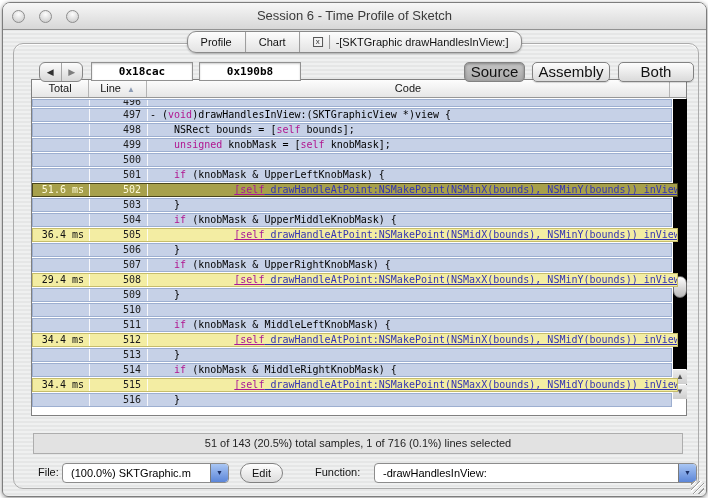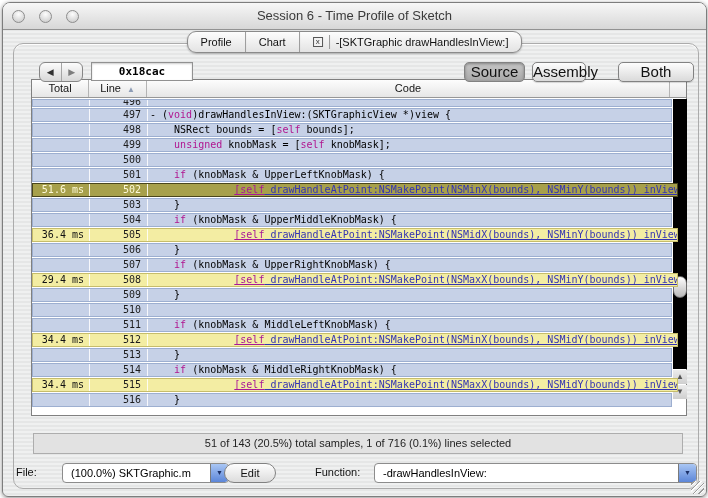--- a/index.html
+++ b/index.html
@@ -35,21 +35,21 @@
   .navhalf.back{color:#303030;border-right:1px solid #a5a5a5;}
   .navhalf.fwd{color:#7d7d7d;}
   .addr{position:absolute;top:59px;width:102px;height:19px;box-sizing:border-box;border:1px solid #919191;
     background:#fff;font-family:"DejaVu Sans Mono",monospace;font-size:11px;text-align:center;
     color:#000;z-index:3;padding:0;box-shadow:inset 0 1px 2px rgba(0,0,0,.2);font-weight:bold;}
   .addr1{left:88px;} .addr2{left:196px;}
   .viewbtn{position:absolute;top:59px;height:20px;box-sizing:border-box;border:1px solid #828282;
     border-radius:5px;font-size:15px;text-align:center;line-height:18px;color:#111;z-index:3;
     background:linear-gradient(#fdfdfd,#dadada);box-shadow:0 1px 1px rgba(0,0,0,.15);}
   .viewbtn.pressed{background:linear-gradient(#c7c7c7,#a8a8a8);box-shadow:inset 0 1px 3px rgba(0,0,0,.35);}
-  .src{left:461px;width:61px;} .asm{left:529px;width:54px;} .both{left:615px;width:76px;}
+  .src{left:461px;width:61px;} .asm{left:529px;width:78px;} .both{left:615px;width:76px;}
   
   .table{position:absolute;left:28px;top:76px;width:656px;height:337px;box-sizing:border-box;
     border:1px solid #808080;background:#fff;z-index:2;}
   .thead{position:absolute;left:0;top:0;width:654px;height:18px;display:flex;
     background:linear-gradient(#fdfdfd,#e6e6e6);border-bottom:1px solid #979797;box-sizing:border-box;}
   .th{font-size:11px;color:#151515;text-align:center;line-height:17px;border-right:1px solid #b4b4b4;
     box-sizing:border-box;overflow:hidden;white-space:nowrap;}
   .th.t{width:57px;} .th.l{width:58px;} .th.c{flex:1;} .th.s{width:16px;border-right:none;}
   .sorticon{font-size:8px;color:#8d9cb5;margin-left:6px;}
   .vscroll{position:absolute;left:641px;top:19px;width:14px;height:309px;z-index:1;}
@@ -73,29 +73,29 @@
   .c-code{flex:1;white-space:pre;padding-left:2px;color:#000;}
   .row.sel .c-total,.row.sel .c-line{color:var(--sel_text);}
   .seg-p{color:#000;}
   .seg-k{color:var(--keyword);}
   .seg-s{color:var(--link_self);text-decoration:underline;}
   .seg-r{color:var(--link_blue);text-decoration:underline;}
   
   .statusbar{position:absolute;left:30px;top:430px;width:650px;height:21px;box-sizing:border-box;
     background:#e2e2e2;border:1px solid #adadad;font-size:11px;line-height:19px;text-align:center;color:#1f1f1f;}
   .flabel{position:absolute;top:463px;font-size:11px;color:#111;}
-  .filelab{left:13px;} .funclab{left:312px;}
+  .filelab{left:35px;} .funclab{left:312px;}
   .popup{position:absolute;top:460px;height:20px;box-sizing:border-box;border:1px solid #8c8c8c;
     border-radius:4px;background:#fff;font-size:11px;line-height:18px;color:#000;
     padding-left:8px;overflow:hidden;white-space:nowrap;}
   .filepop{left:59px;width:167px;} .funcpop{left:371px;width:323px;}
   .popcap{position:absolute;right:0;top:0;bottom:0;width:17px;border-radius:0 3px 3px 0;
     background:linear-gradient(#a9c6f4,#5c86d8);border-left:1px solid #7a7a7a;
     text-align:center;font-size:7px;line-height:18px;color:#1b2f66;}
-  .editbtn{position:absolute;left:221px;top:460px;width:52px;height:20px;box-sizing:border-box;
+  .editbtn{position:absolute;left:237px;top:460px;width:43px;height:20px;box-sizing:border-box;
     border:1px solid #818181;border-radius:10px;background:linear-gradient(#fefefe,#dcdcdc);
     font-size:11px;text-align:center;line-height:18px;color:#111;}
   .grip{position:absolute;right:2px;bottom:2px;width:13px;height:13px;
     background:repeating-linear-gradient(135deg,transparent 0 2px,#9a9a9a 2px 3px,#fdfdfd 3px 4px);}
 </style>
 </head>
 <body>
 
 <div class="window">
 
@@ -122,20 +122,21 @@
     </div>
   </div>
 
   <div class="panel"></div>
 
   <div class="navbtn">
     <div class="navhalf back">◀</div>
     <div class="navhalf fwd">▶</div>
   </div>
   <input class="addr addr1" readonly="" value="0x18cac" style="">
+  <input class="addr addr2" readonly="" value="0x190b8" style="">
   <div class="viewbtn pressed src">Source</div>
   <div class="viewbtn asm">Assembly</div>
   <div class="viewbtn both">Both</div>
 
   <div class="table">
     <div class="thead">
       <div class="th t">Total</div>
       <div class="th l"><span>Line</span><span class="sorticon">▲</span></div>
       <div class="th c">Code</div>
       <div class="th s"></div>

